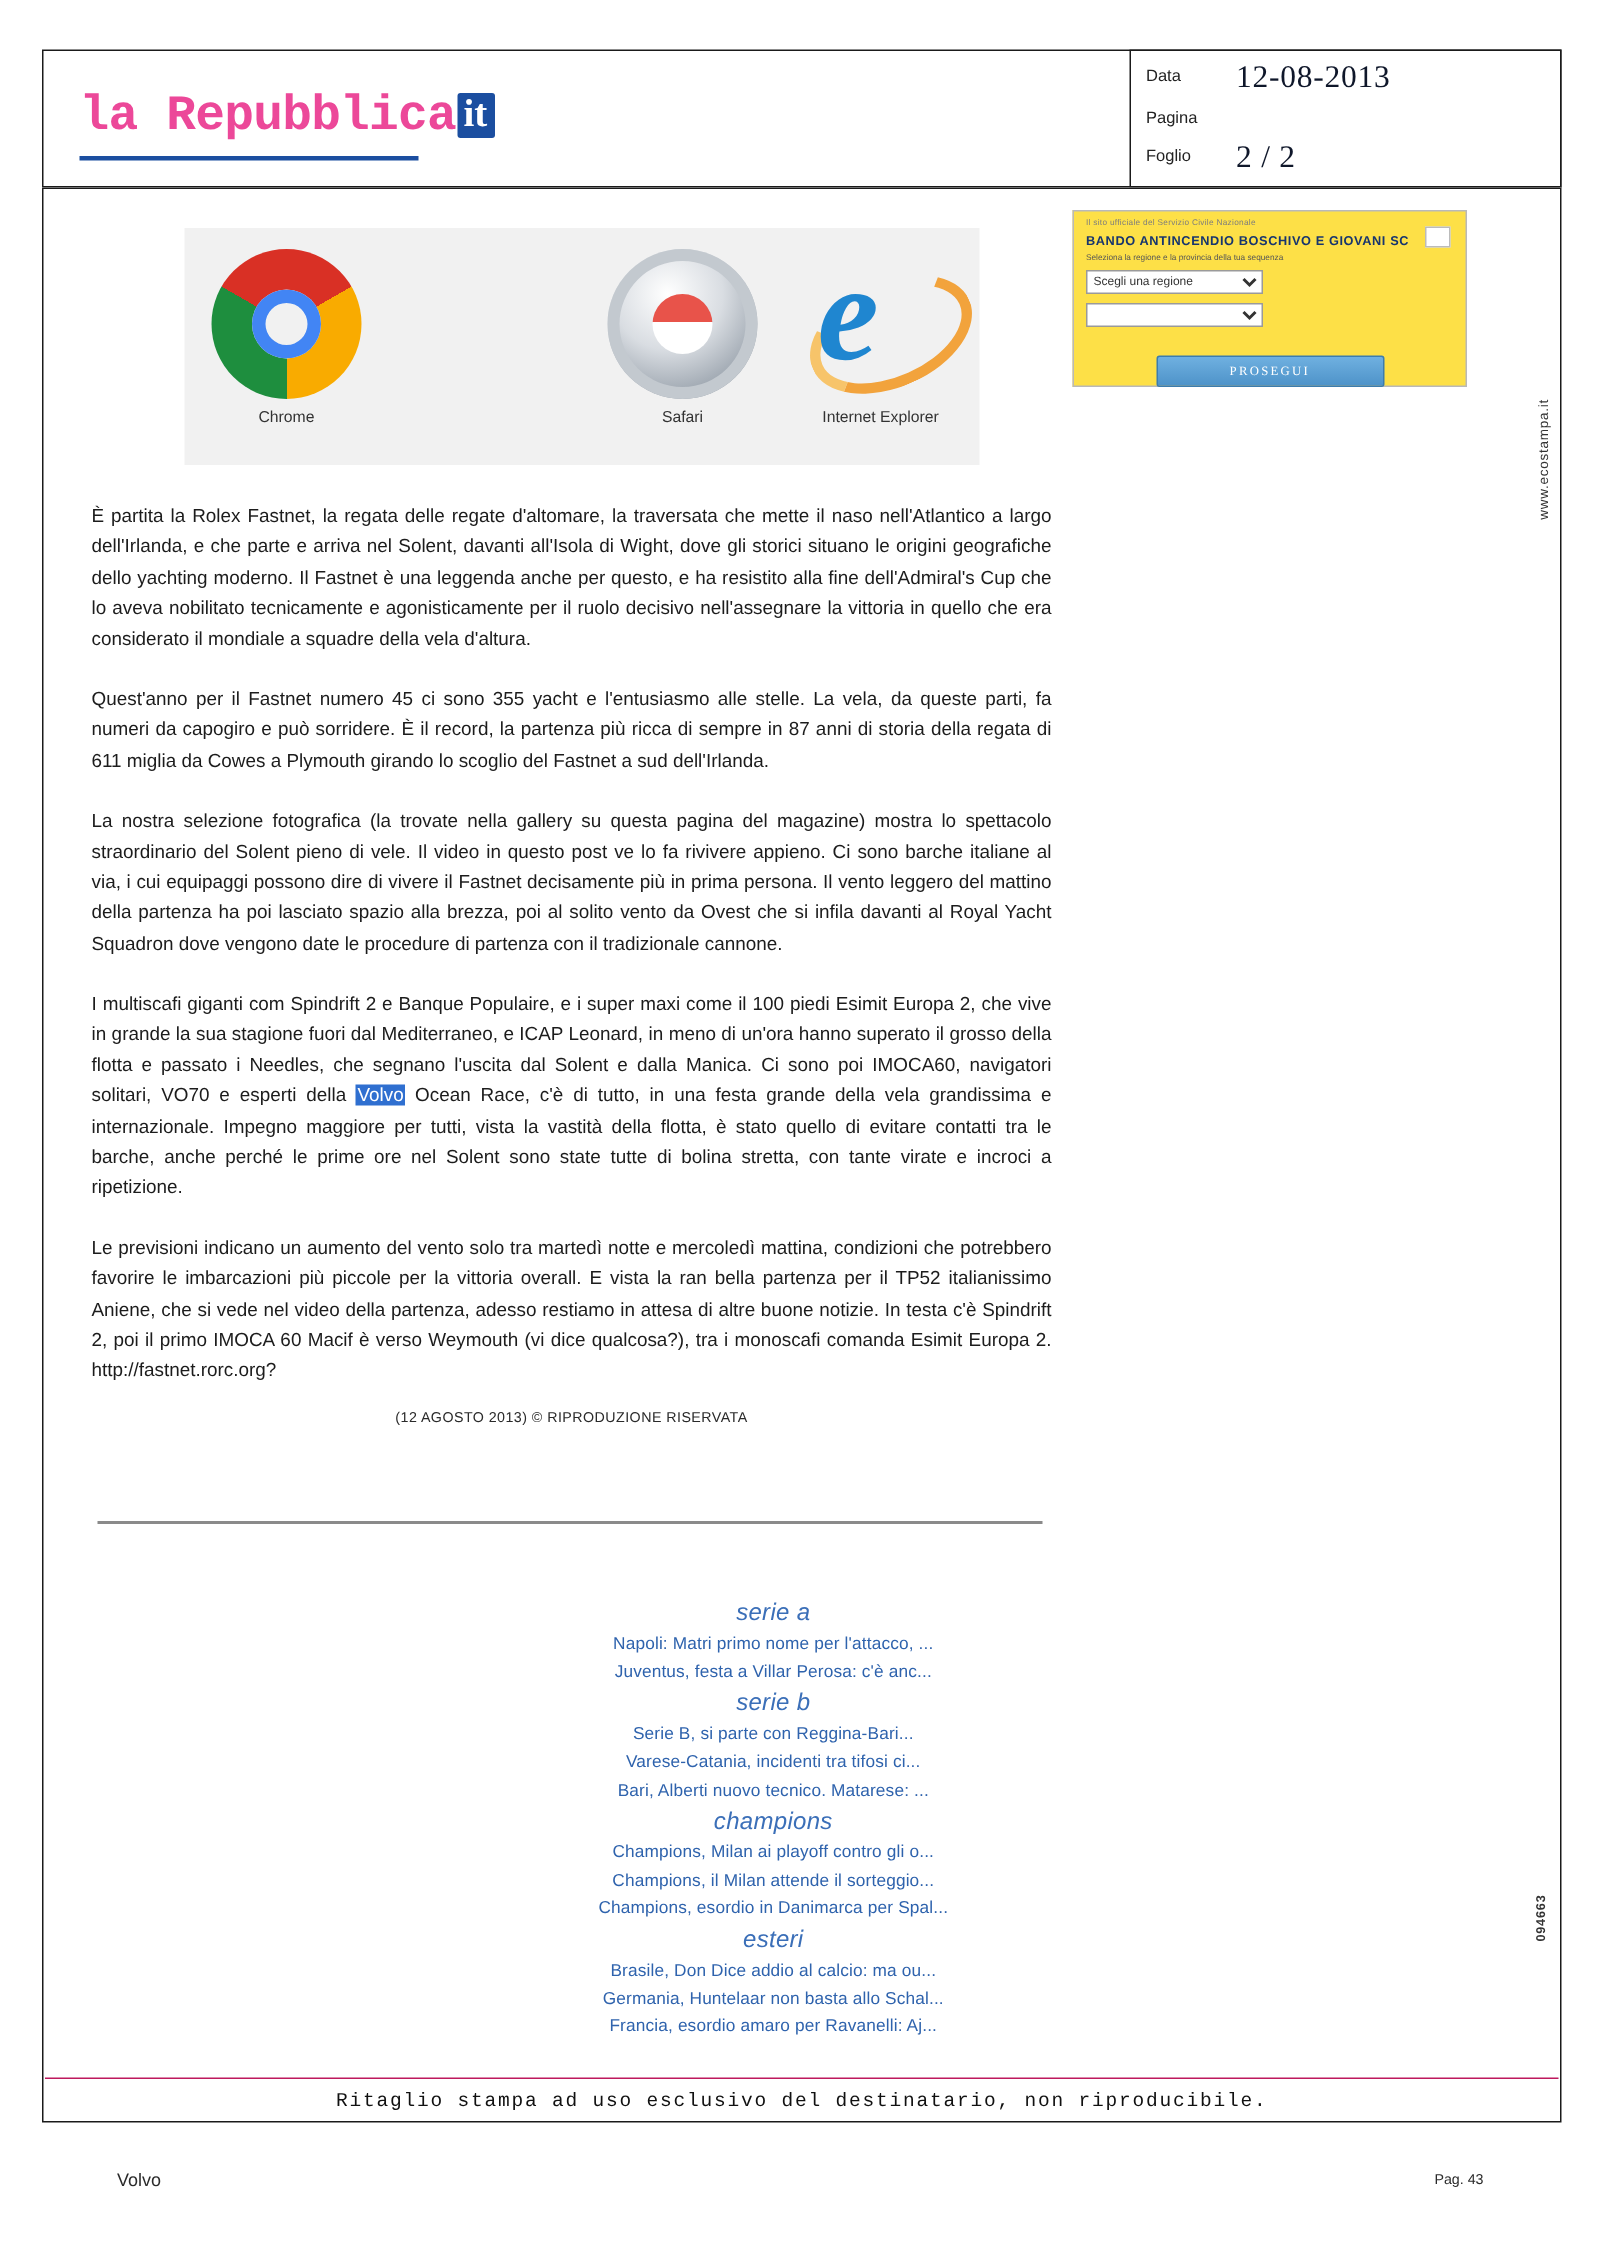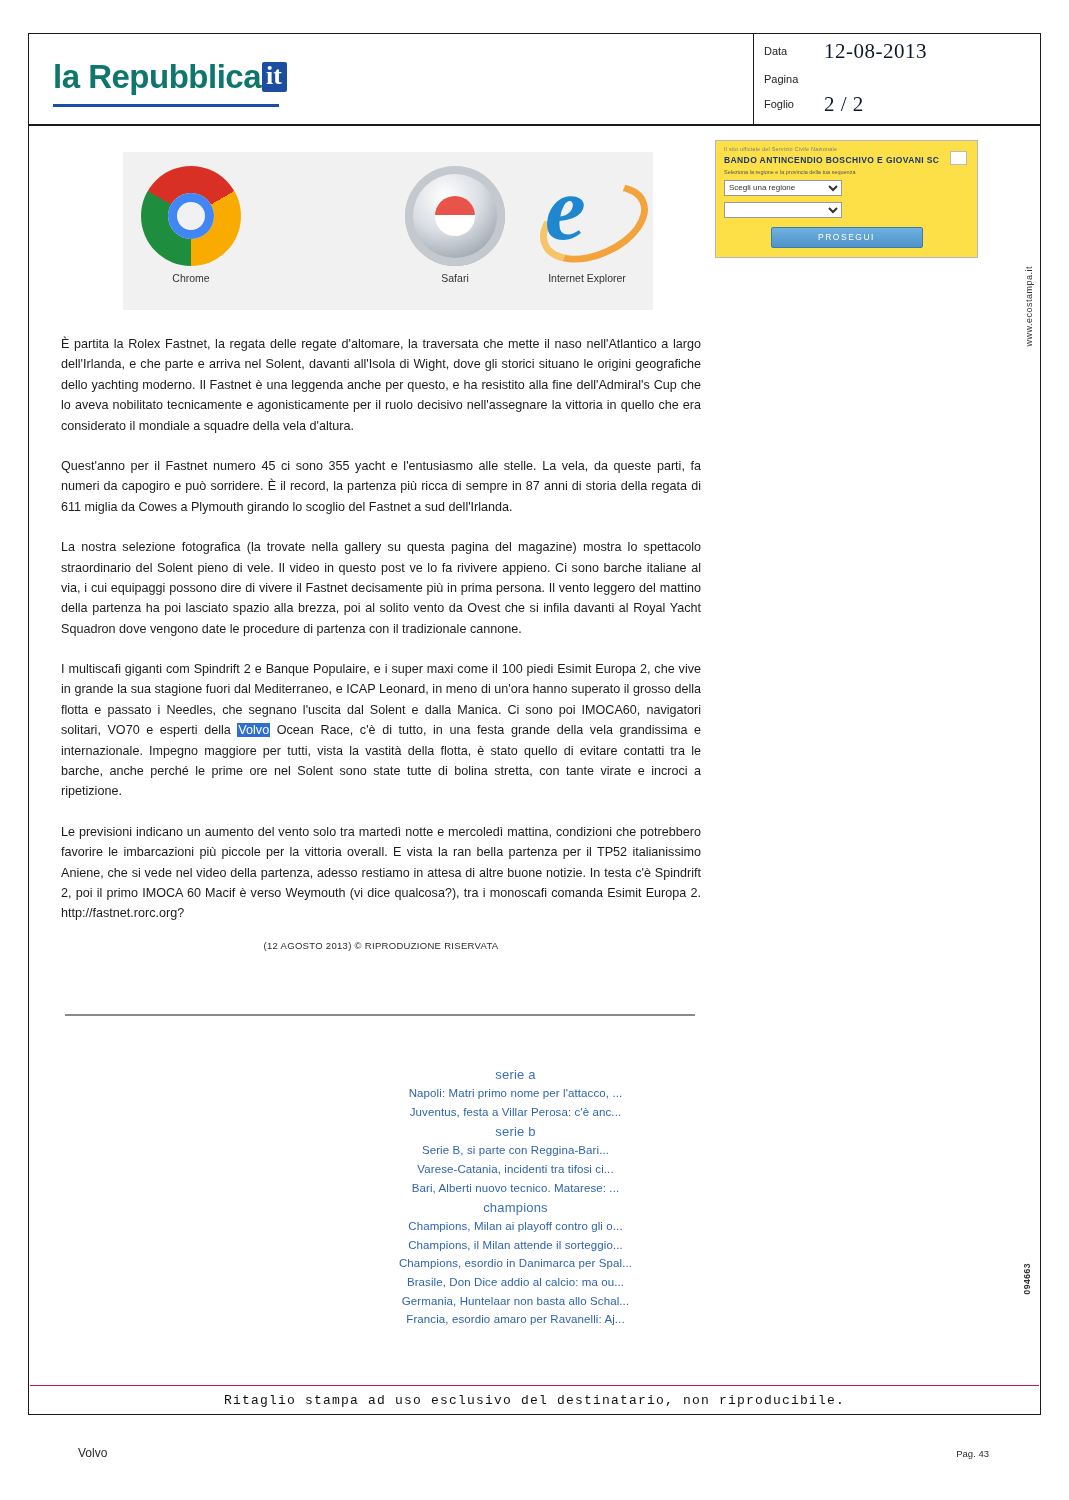--- a/index.html
+++ b/index.html
@@ -31,25 +31,25 @@
     box-sizing: border-box;
   }
   .masthead {
     position: absolute;
     left: 24px; top: 18px;
     height: 50px;
     display: flex;
     align-items: center;
   }
   .masthead .rep {
-    font-family: Liberation Sans, sans-serif;
+    font-family: Liberation Mono, monospace;
     font-size: 33px;
     font-weight: bold;
     letter-spacing: -0.5px;
-    color: #0f766e;
+    color: #ec4899;
   }
   .masthead .it {
     display: inline-block;
     background: #1b4ea0;
     color: #fff;
     font-family: "Liberation Serif", serif;
     font-weight: bold;
     font-size: 26px;
     padding: 0 5px 2px 4px;
     margin-left: 1px;
@@ -286,31 +286,32 @@
     font-size: 8px;
     font-family: "Liberation Sans", sans-serif;
     height: 16px;
     border: 1px solid #9a9a9a;
     background: #fff;
     color: #333;
   }
   .ad .sel1 { width: 118px; }
   .ad .sel2 { width: 118px; }
   .ad .adbtn {
-    margin: 9px auto 0;
+    margin: 19px auto 0;
     width: 150px; height: 19px;
     background: linear-gradient(#6fb0e0, #4e93c9);
     border: 1px solid #3c7cae;
     border-radius: 2px;
     color: #fff;
     font-size: 8.5px;
     letter-spacing: 1.5px;
     display: flex;
     align-items: center;
     justify-content: center;
+    font-family: Liberation Serif, serif;
   }
 
   
   .article {
     position: absolute;
     left: 18px; top: 200px;
     width: 640px;
   }
   .article p {
     margin: 0 0 20px 0;
@@ -339,24 +340,25 @@
   }
 
   
   .links {
     position: absolute;
     left: 0; top: 930px;
     width: 945px;
     text-align: center;
   }
   .links .grp {
-    font-size: 13px;
+    font-size: 16px;
     color: #3b6fb8;
     margin: 3px 0 2px;
     letter-spacing: .2px;
+    font-style: italic;
   }
   .links a {
     display: block;
     font-size: 11.5px;
     color: #2f63ad;
     text-decoration: none;
     line-height: 1.62;
     letter-spacing: .1px;
   }
 
@@ -462,20 +464,21 @@
         <div class="grp">serie b</div>
         <a href="#">Serie B, si parte con Reggina-Bari...</a>
         <a href="#">Varese-Catania, incidenti tra tifosi ci...</a>
         <a href="#">Bari, Alberti nuovo tecnico. Matarese: ...</a>
 
         <div class="grp">champions</div>
         <a href="#">Champions, Milan ai playoff contro gli o...</a>
         <a href="#">Champions, il Milan attende il sorteggio...</a>
         <a href="#">Champions, esordio in Danimarca per Spal...</a>
 
+        <div class="grp">esteri</div>
         <a href="#">Brasile, Don Dice addio al calcio: ma ou...</a>
         <a href="#">Germania, Huntelaar non basta allo Schal...</a>
         <a href="#">Francia, esordio amaro per Ravanelli: Aj...</a>
       </div>
 
     </div>
 
     <div class="clip-footer">Ritaglio stampa ad uso esclusivo del destinatario, non riproducibile.</div>
   </div>
 

